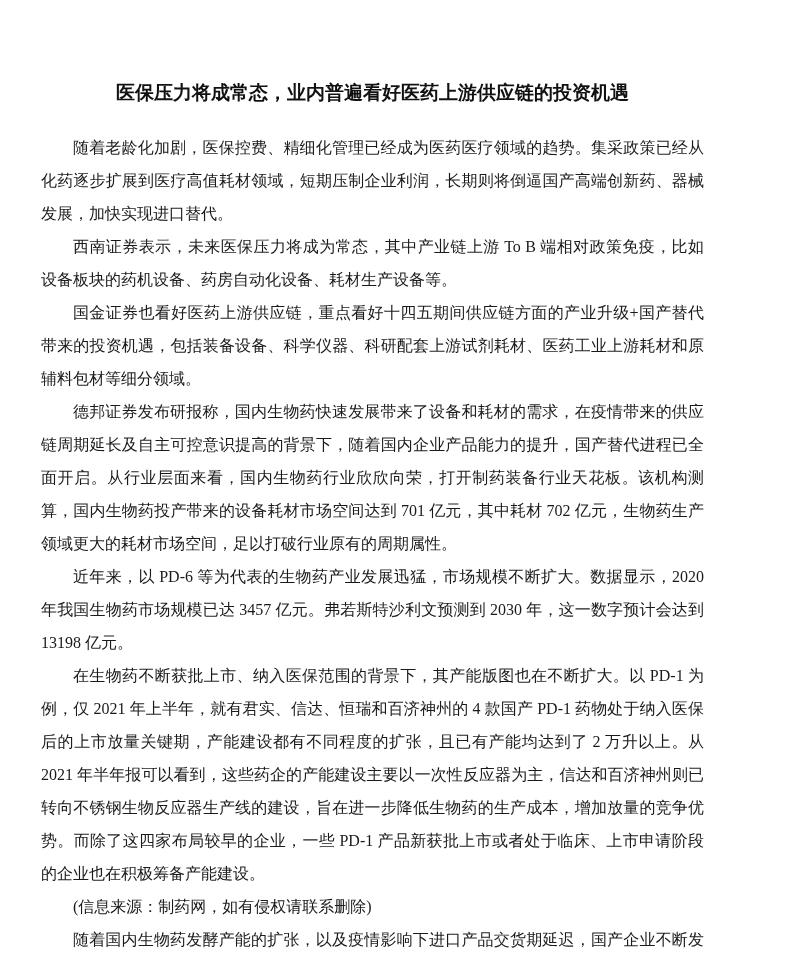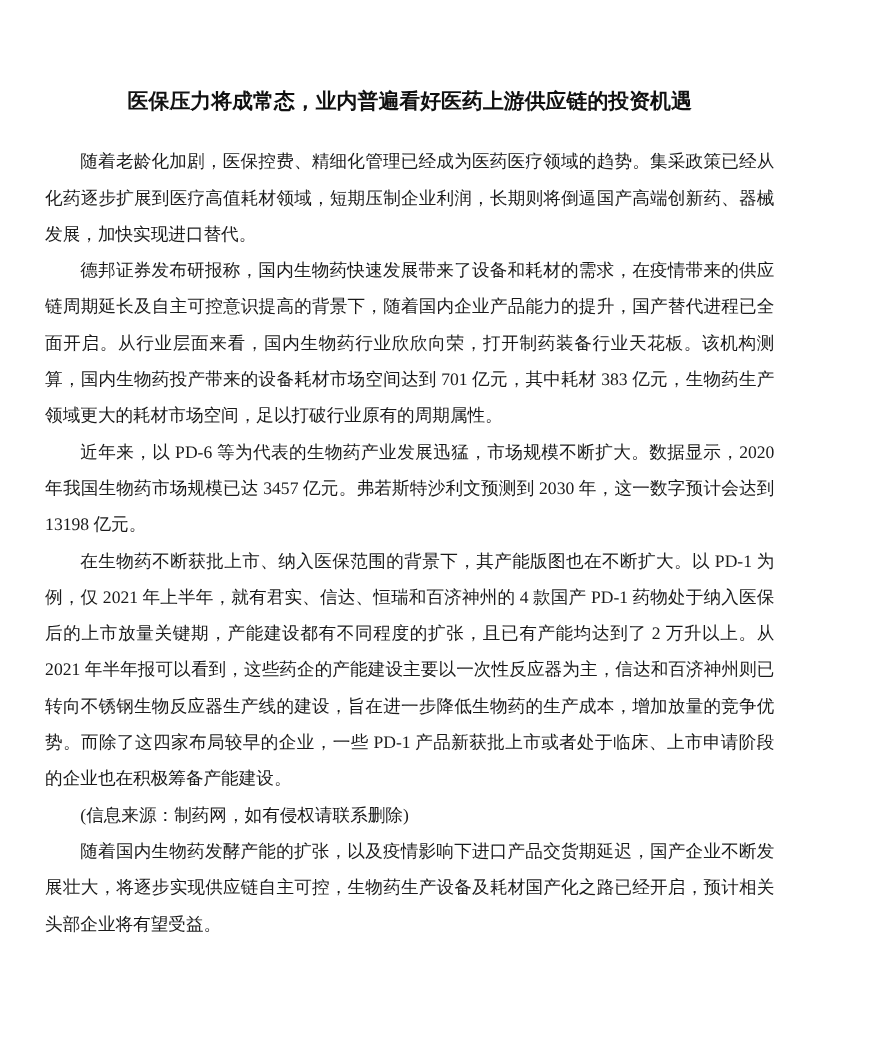--- a/index.html
+++ b/index.html
@@ -35,18 +35,20 @@
     margin: 0;
     word-break: break-word;
   }
 </style>
 </head>
 <body>
 
 <div class="page">
   <h1 class="title">医保压力将成常态，业内普遍看好医药上游供应链的投资机遇</h1>
   <p class="para">随着老龄化加剧，医保控费、精细化管理已经成为医药医疗领域的趋势。集采政策已经从化药逐步扩展到医疗高值耗材领域，短期压制企业利润，长期则将倒逼国产高端创新药、器械发展，加快实现进口替代。</p>
-  <p class="para">德邦证券发布研报称，国内生物药快速发展带来了设备和耗材的需求，在疫情带来的供应链周期延长及自主可控意识提高的背景下，随着国内企业产品能力的提升，国产替代进程已全面开启。从行业层面来看，国内生物药行业欣欣向荣，打开制药装备行业天花板。该机构测算，国内生物药投产带来的设备耗材市场空间达到 701 亿元，其中耗材 383 亿元，生物药生产领域更大的耗材市场空间，足以打破行业原有的周期属性。</p>
+  <p class="para">西南证券表示，未来医保压力将成为常态，其中产业链上游 To B 端相对政策免疫，比如设备板块的药机设备、药房自动化设备、耗材生产设备等。</p>
+  <p class="para">国金证券也看好医药上游供应链，重点看好十四五期间供应链方面的产业升级+国产替代带来的投资机遇，包括装备设备、科学仪器、科研配套上游试剂耗材、医药工业上游耗材和原辅料包材等细分领域。</p>
+  <p class="para">德邦证券发布研报称，国内生物药快速发展带来了设备和耗材的需求，在疫情带来的供应链周期延长及自主可控意识提高的背景下，随着国内企业产品能力的提升，国产替代进程已全面开启。从行业层面来看，国内生物药行业欣欣向荣，打开制药装备行业天花板。该机构测算，国内生物药投产带来的设备耗材市场空间达到 701 亿元，其中耗材 702 亿元，生物药生产领域更大的耗材市场空间，足以打破行业原有的周期属性。</p>
   <p class="para">近年来，以 PD-6 等为代表的生物药产业发展迅猛，市场规模不断扩大。数据显示，2020 年我国生物药市场规模已达 3457 亿元。弗若斯特沙利文预测到 2030 年，这一数字预计会达到 13198 亿元。</p>
   <p class="para">在生物药不断获批上市、纳入医保范围的背景下，其产能版图也在不断扩大。以 PD-1 为例，仅 2021 年上半年，就有君实、信达、恒瑞和百济神州的 4 款国产 PD-1 药物处于纳入医保后的上市放量关键期，产能建设都有不同程度的扩张，且已有产能均达到了 2 万升以上。从 2021 年半年报可以看到，这些药企的产能建设主要以一次性反应器为主，信达和百济神州则已转向不锈钢生物反应器生产线的建设，旨在进一步降低生物药的生产成本，增加放量的竞争优势。而除了这四家布局较早的企业，一些 PD-1 产品新获批上市或者处于临床、上市申请阶段的企业也在积极筹备产能建设。</p>
   <p class="para">(信息来源：制药网，如有侵权请联系删除)</p>
   <p class="para">随着国内生物药发酵产能的扩张，以及疫情影响下进口产品交货期延迟，国产企业不断发展壮大，将逐步实现供应链自主可控，生物药生产设备及耗材国产化之路已经开启，预计相关头部企业将有望受益。</p>
 </div>
 
 </body></html>

